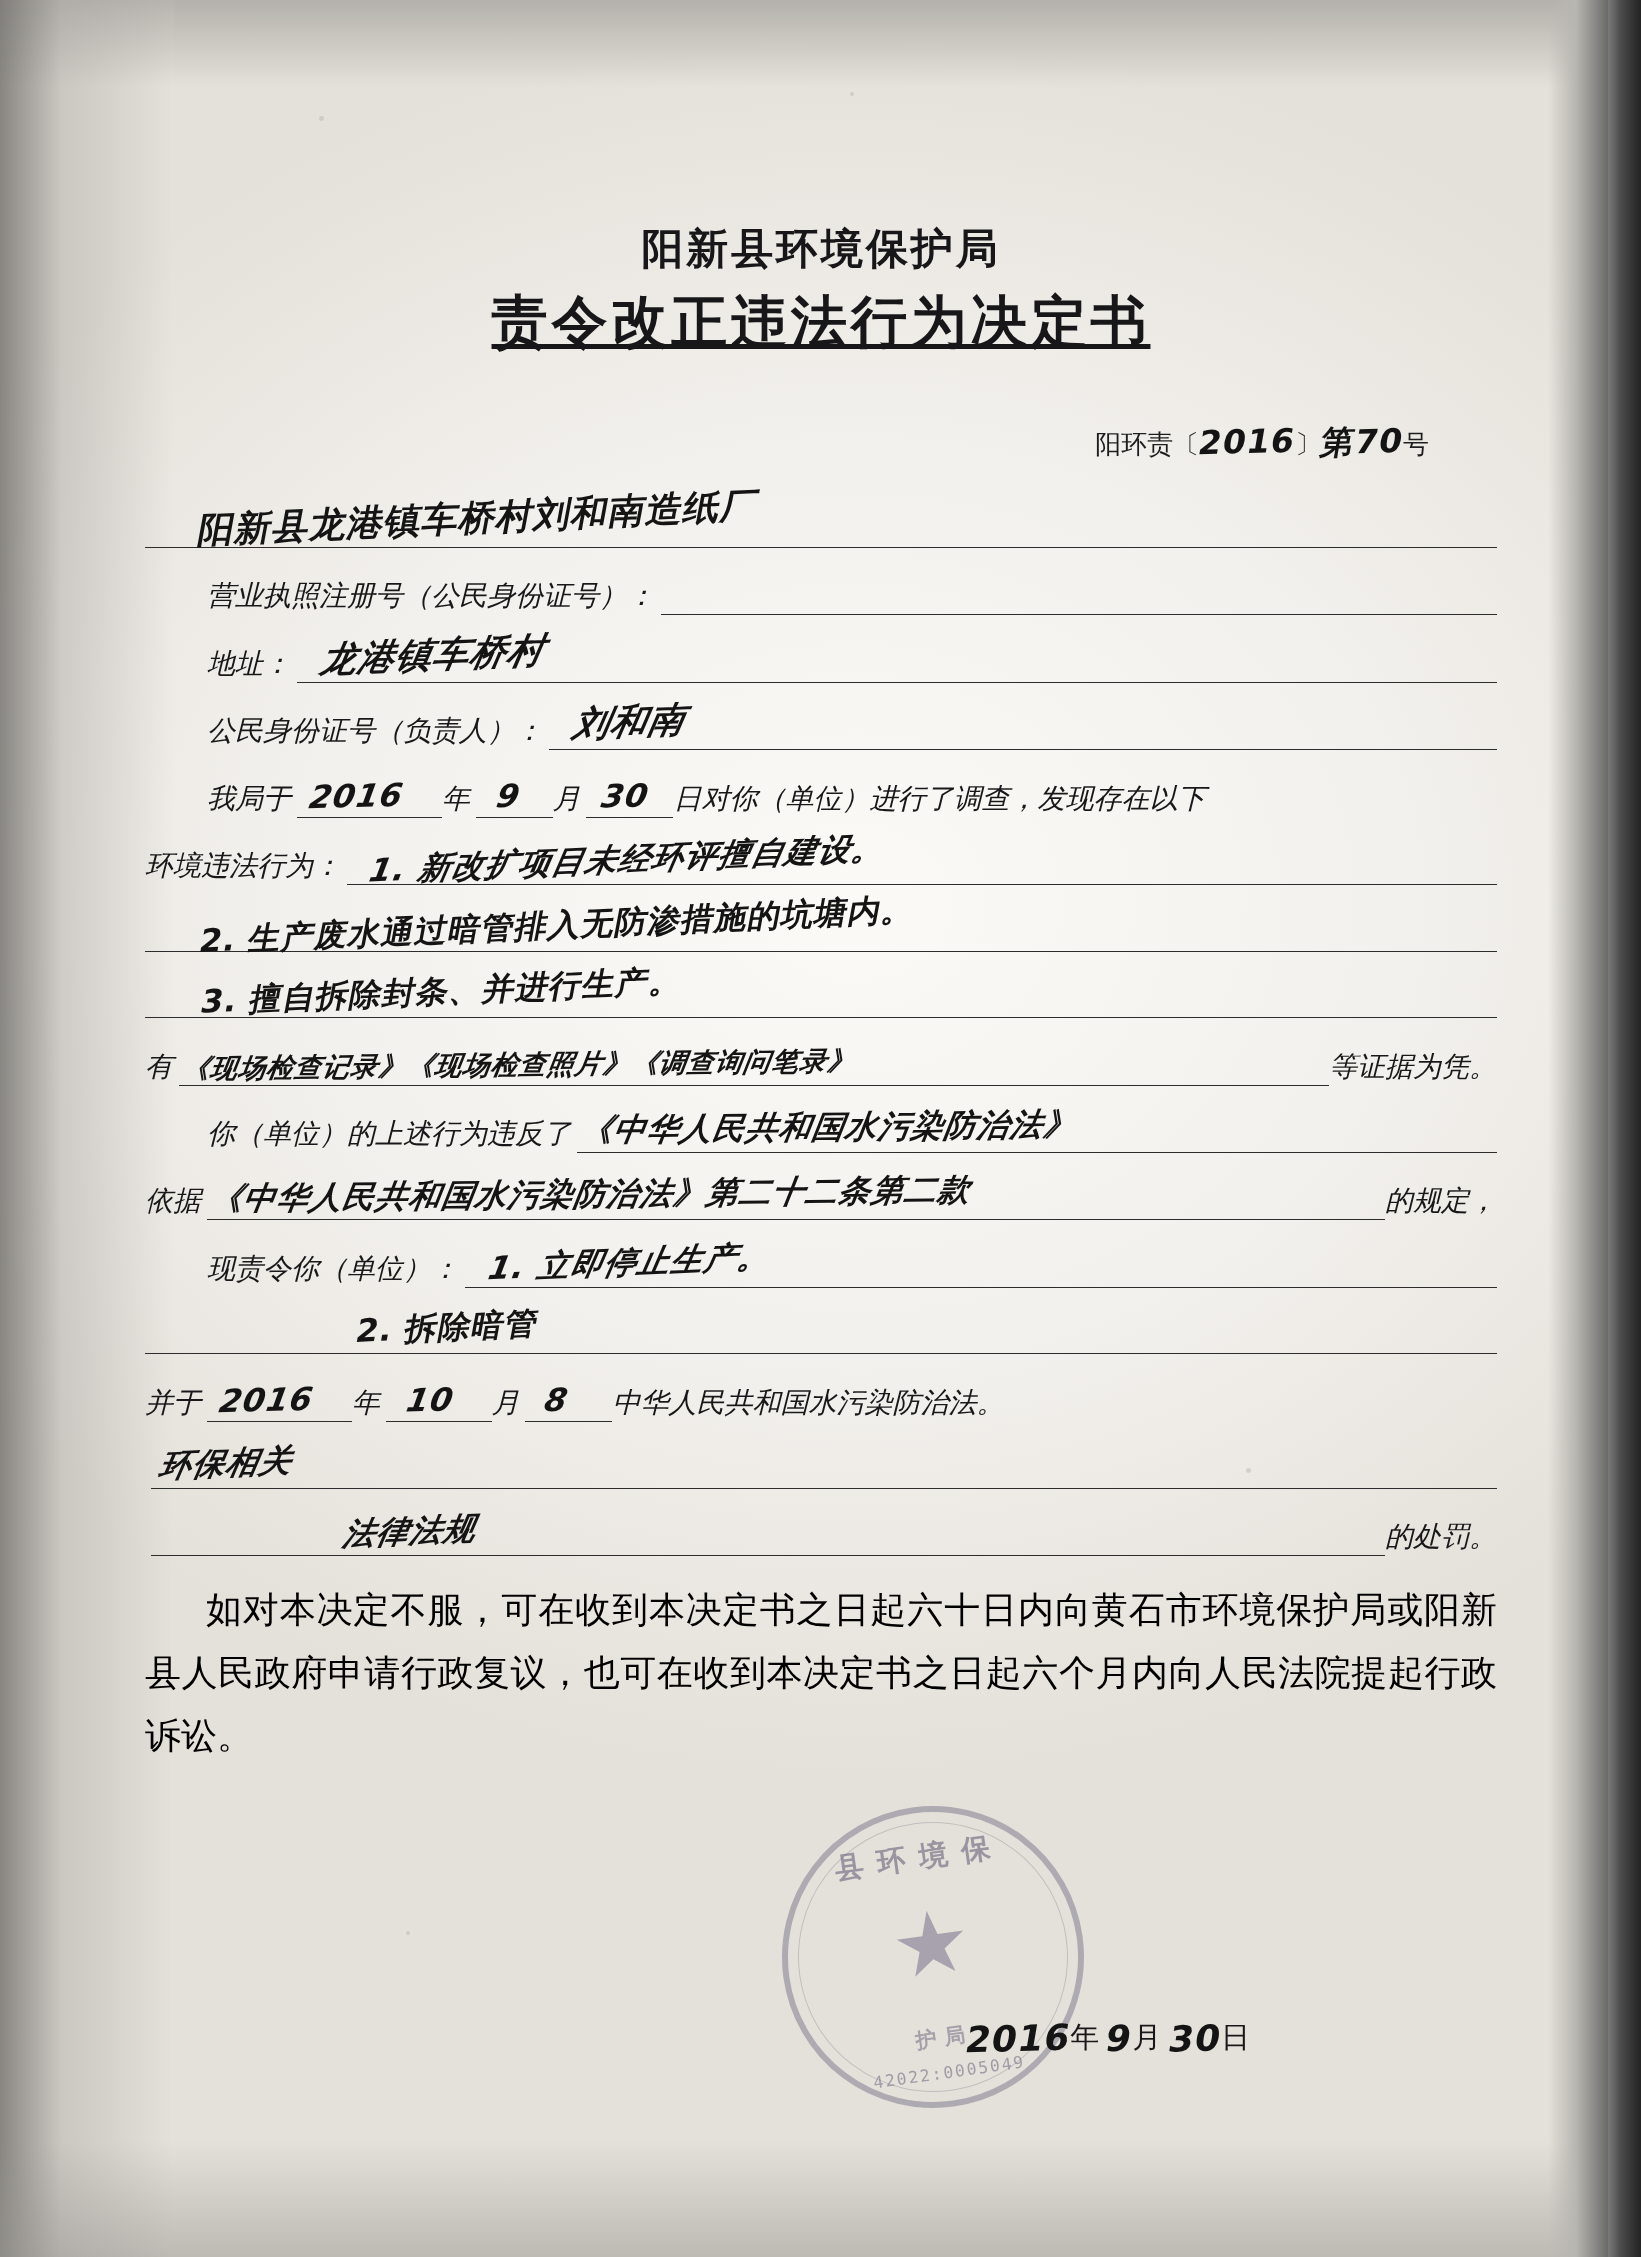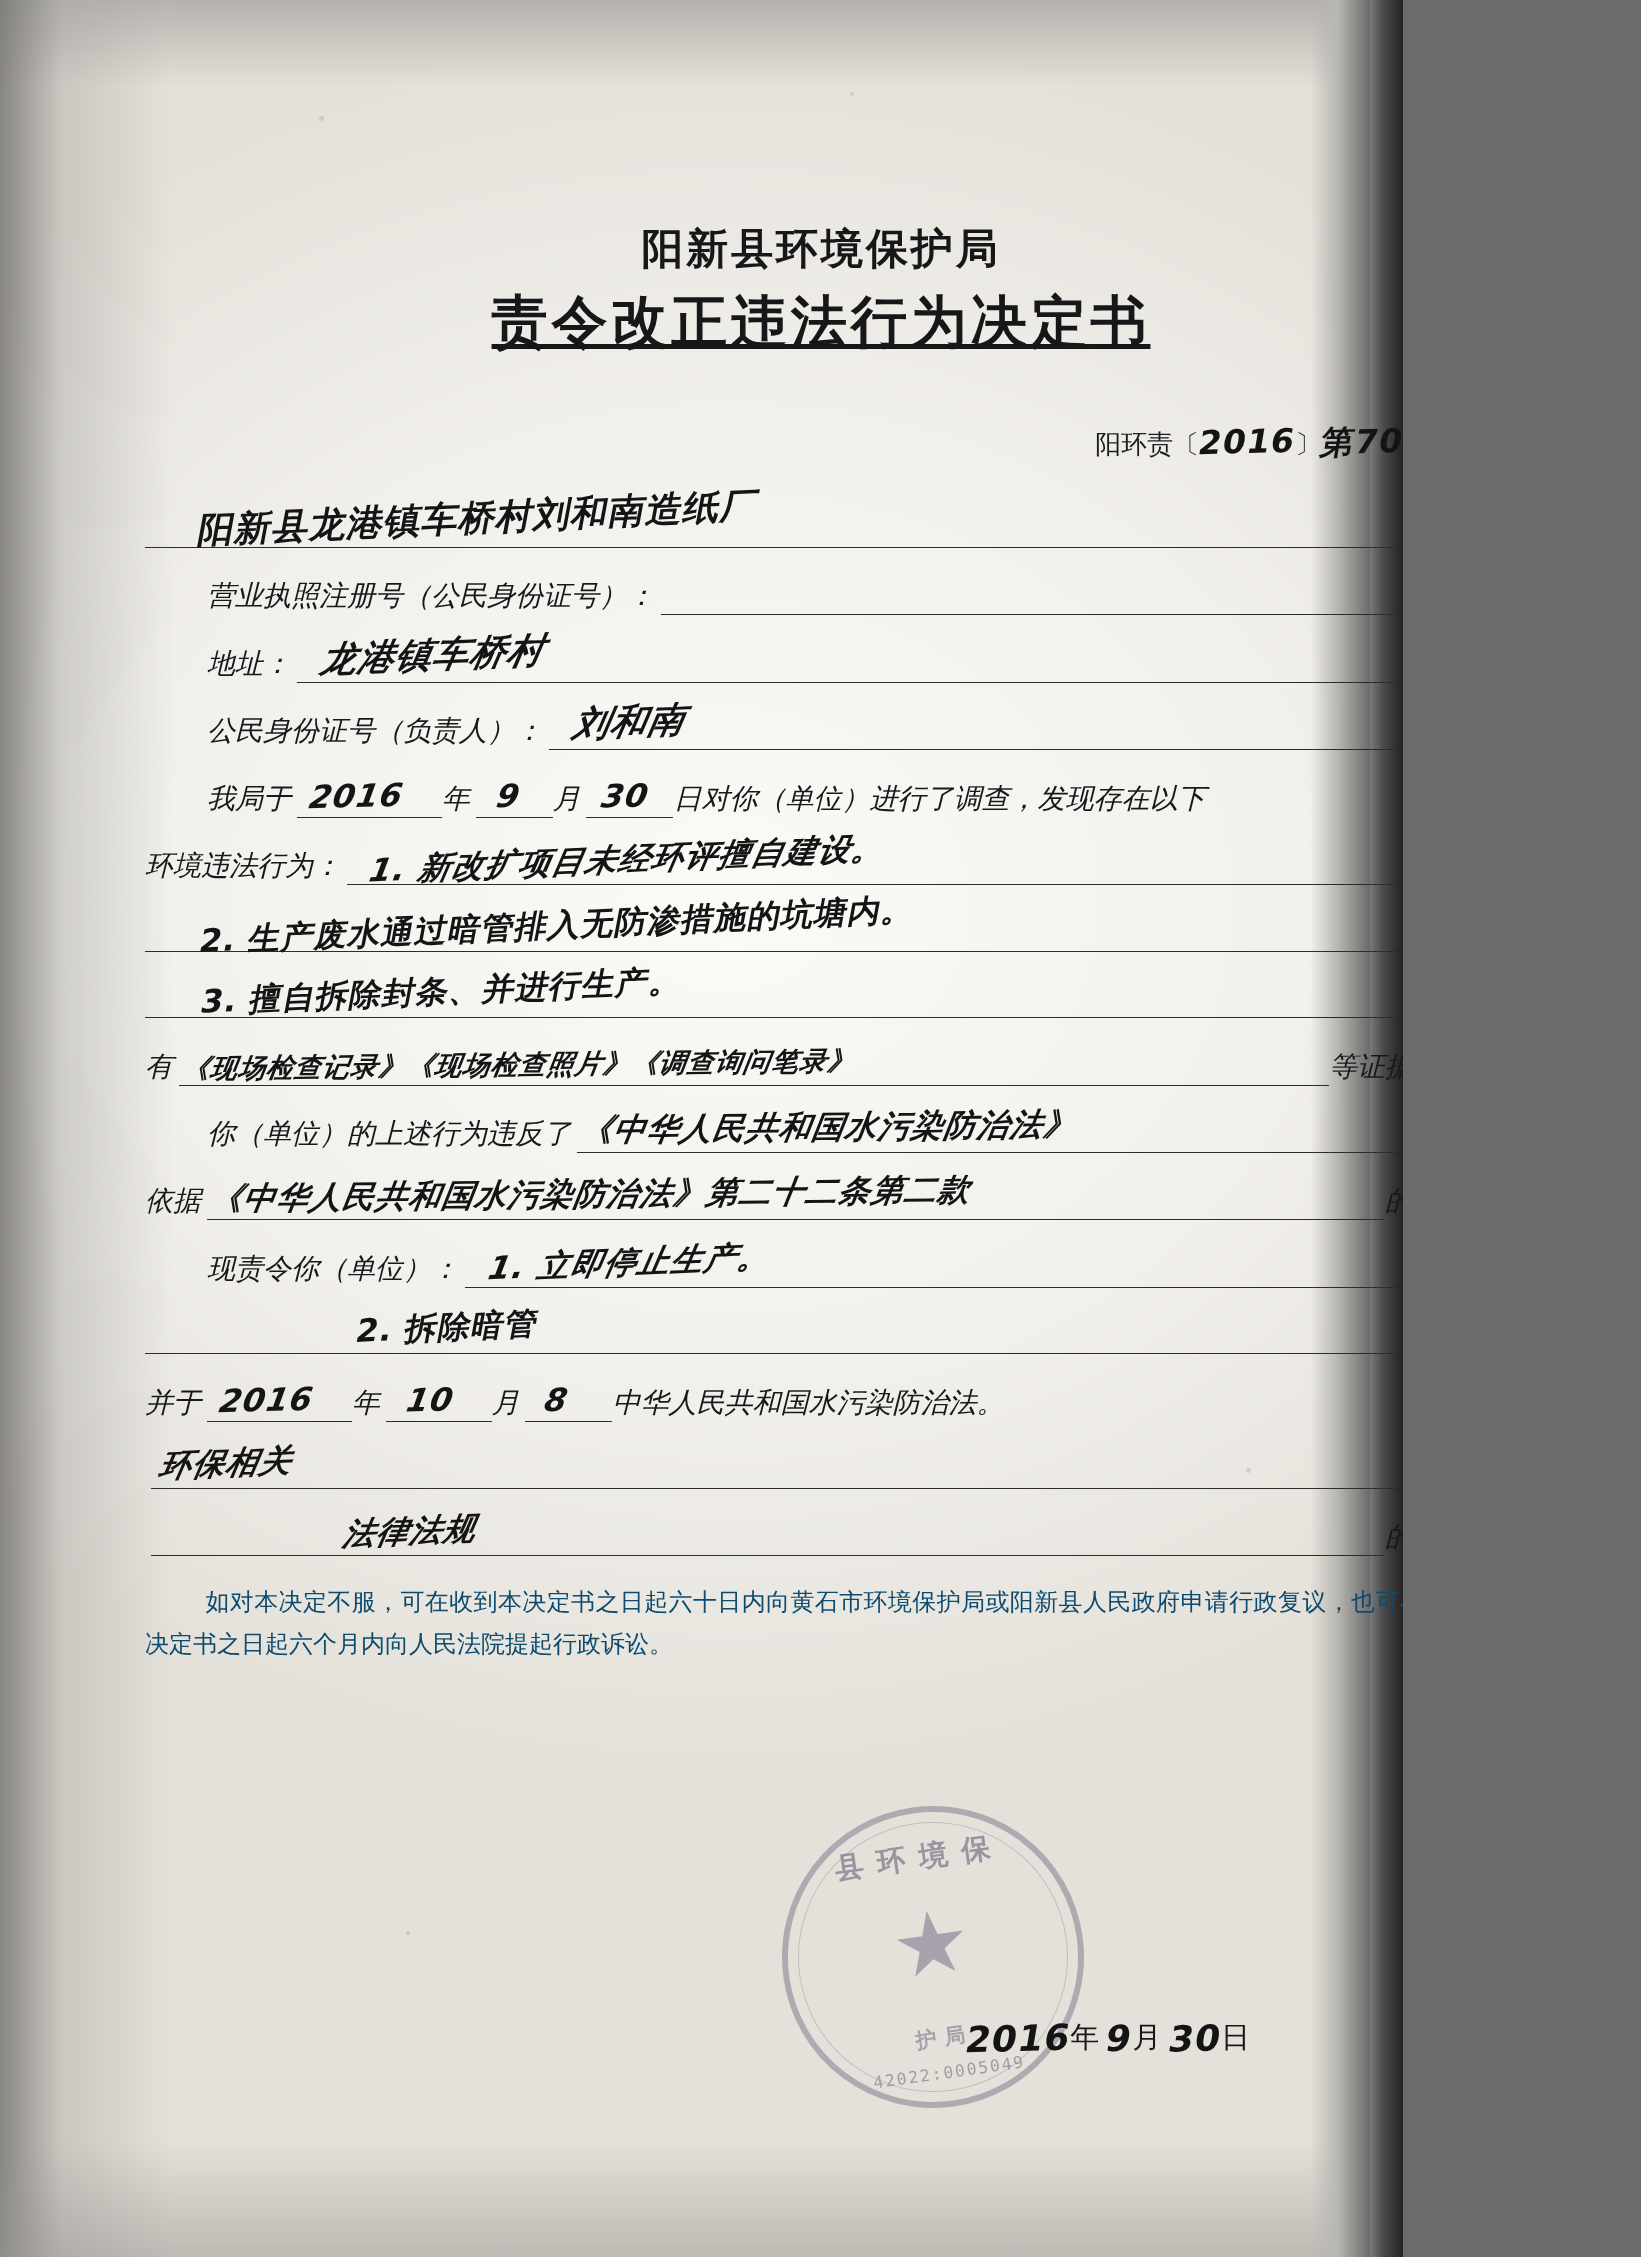--- a/index.html
+++ b/index.html
@@ -5,21 +5,21 @@
   html, body {
     margin: 0;
     padding: 0;
     background: #6b6b6b;
   }
   body {
     font-family: "Liberation Serif", "DejaVu Serif", serif;
   }
   .page {
     position: relative;
-    width: 1403px;
+    width: 1641px;
     height: 2257px;
     overflow: hidden;
     background: #e9e7e2;
   }
   
   .paper {
     position: absolute;
     inset: 0;
     background:
       radial-gradient(ellipse 1062px 869px at 52% 40%, #fbfaf7 0%, #f2f0ec 55%, #e4e1da 100%);
@@ -160,25 +160,26 @@
     border-bottom: 1.9px solid #2c2c2c;
     height: 54px;
     margin-top: 11.6px;
   }
   .freeline .hw {
     position: absolute;
     bottom: 2.9px;
   }
 
   .para {
-    font-size: 24px;
-    color: #0c4a6e;
+    font-size: 36px;
+    color: #000000;
     line-height: 1.75;
     margin-top: 25px;
     text-align: justify;
+    font-family: Liberation Mono, monospace;
   }
   .para .ind { display: inline-block; width: 60px; }
 
   
   .seal {
     position: absolute;
     left: 782px;
     top: 1806px;
     width: 290px;
     height: 290px;

